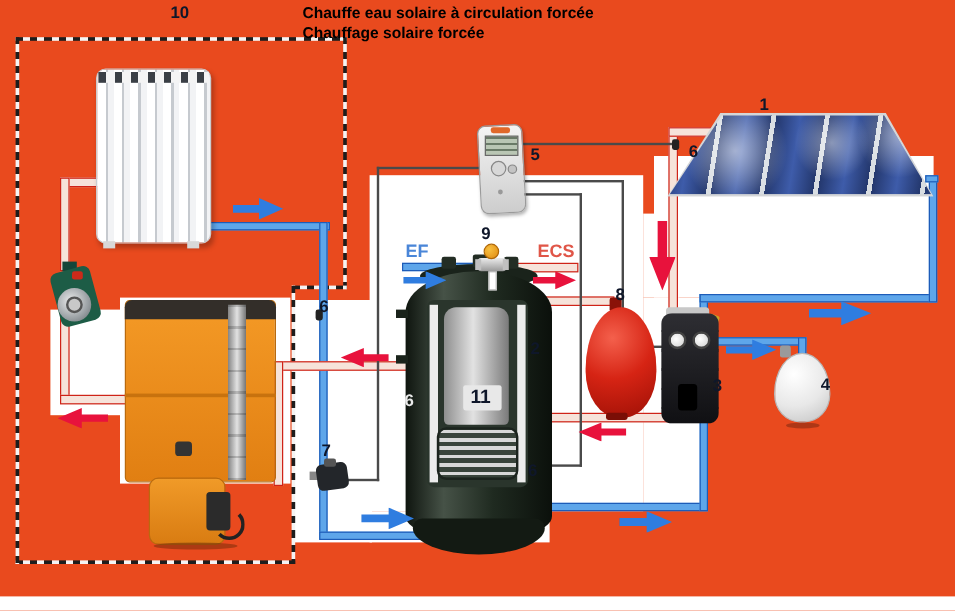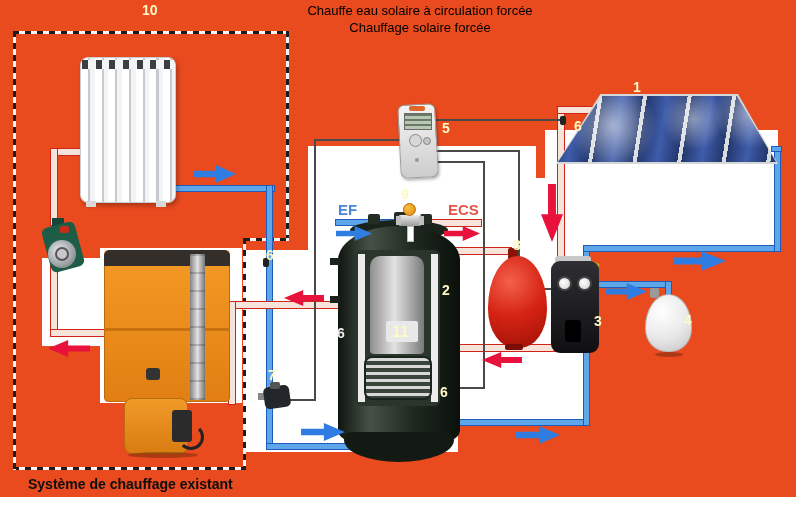--- a/index.html
+++ b/index.html
@@ -16,22 +16,22 @@
   .wire{position:absolute;background:#4a4a4a;}
   .dot{position:absolute;background:#222;border-radius:2px;}
   
   .arr{position:absolute;filter:drop-shadow(0 0 1px rgba(0,0,0,.45));}
   .arr-r{clip-path:polygon(0 32%,52% 32%,52% 0,100% 50%,52% 100%,52% 68%,0 68%);}
   .arr-l{clip-path:polygon(100% 32%,48% 32%,48% 0,0 50%,48% 100%,48% 68%,100% 68%);}
   .arr-d{clip-path:polygon(32% 0,68% 0,68% 52%,100% 52%,50% 100%,0 52%,32% 52%);}
   .ab{background:#2f7de0;}
   .ar{background:#e8123c;}
   
-  .num{position:absolute;font-weight:700;font-size:14px;color:#fef9c3;line-height:1;}
-  .ttl{position:absolute;left:252px;width:336px;text-align:center;font-weight:400;font-size:13px;color:#000;line-height:1.25;}
+  .num{position:absolute;font-weight:700;font-size:14px;color:#0f172a;line-height:1;}
+  .ttl{position:absolute;left:252px;width:336px;font-weight:700;font-size:13px;color:#000;line-height:1.25;}
   .cap{position:absolute;left:28px;top:476px;font-weight:700;font-size:14px;color:#0d0d0d;}
   .wl{position:absolute;font-weight:700;font-size:15px;line-height:1;}
 </style>
 </head>
 <body>
 
 <div id="cv">
 
   <div class="wp" style="left:100px;top:248px;width:142px;height:155px;"></div>
   <div class="wp" style="left:42px;top:258px;width:60px;height:88px;"></div>
@@ -222,15 +222,14 @@
   <div class="num" style="left:594px;top:314px;">3</div>
   <div class="num" style="left:684px;top:313px;">4</div>
   <div class="num" style="left:337px;top:326px;color:#e8e8e8;">6</div>
   <div class="num" style="left:268px;top:368px;">7</div>
   <div class="num" style="left:440px;top:385px;">6</div>
   <div class="num" style="left:392px;top:324px;font-size:16px;">11</div>
 
   <div class="wl" style="left:338px;top:202px;color:#4a86d8;">EF</div>
   <div class="wl" style="left:448px;top:202px;color:#e05648;">ECS</div>
 
-  <div class="cap">Système de chauffage existant</div>
 
 </div>
 
 </body></html>

